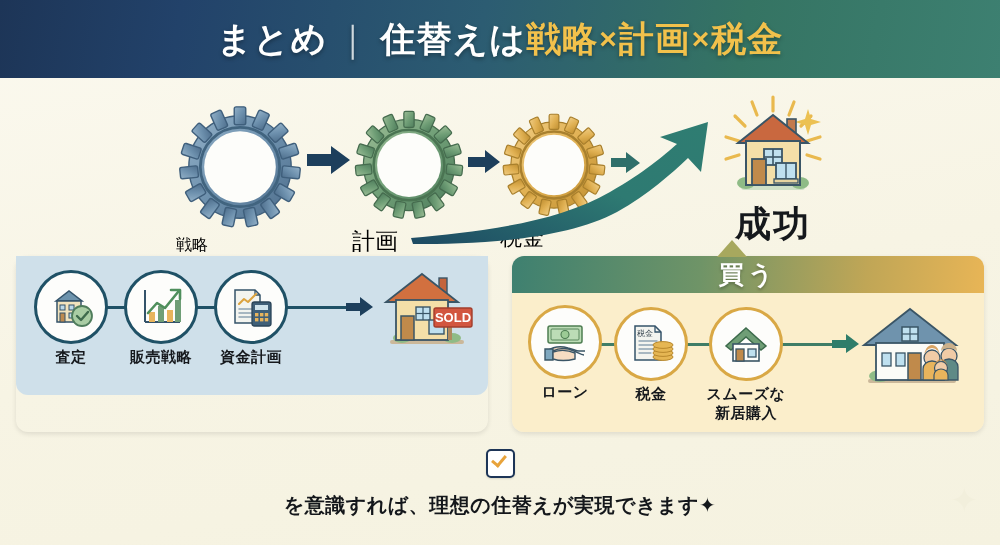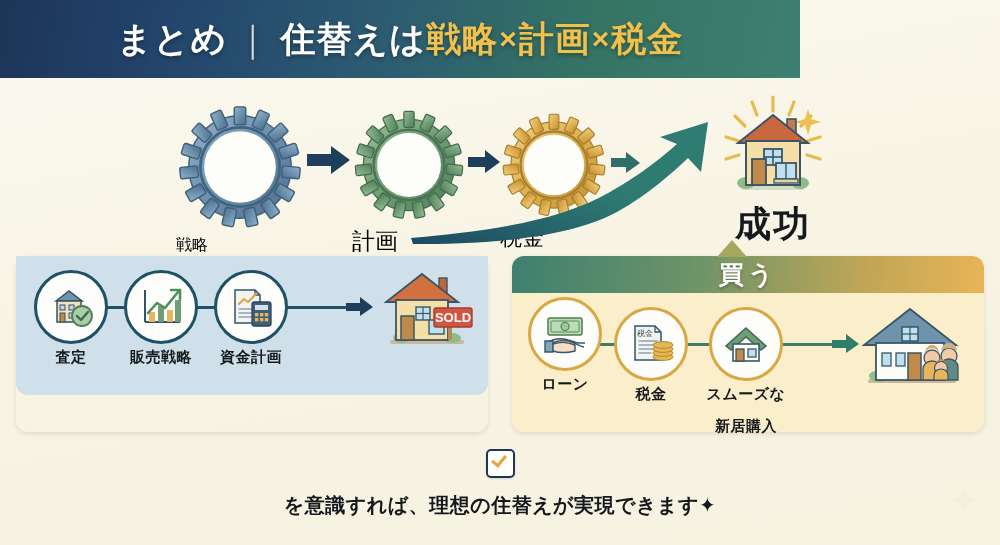--- a/index.html
+++ b/index.html
@@ -7,21 +7,21 @@
     width:1000px;height:545px;overflow:hidden;
     background:#faf8ec;
     font-family:"Liberation Sans","DejaVu Sans",sans-serif;
     position:relative;
   }
   .stage{position:relative;width:1000px;height:545px;overflow:hidden;
          background:linear-gradient(170deg,#fbf9ef 0%,#f7f4e4 55%,#f5f2e0 100%);}
 
   
   .header{
-    position:absolute;left:0;top:0;width:800px;height:78px;
+    position:absolute;left:0;top:0;width:1000px;height:78px;
     background:linear-gradient(100deg,#1d3557 0%,#22426a 18%,#2c5c72 48%,#357463 74%,#3d8071 100%);
     display:flex;align-items:center;justify-content:center;
   }
   .header-title{
     font-size:35px;font-weight:bold;color:#ffffff;letter-spacing:1px;
     white-space:nowrap;text-shadow:0 2px 4px rgba(0,0,0,.35);
     display:flex;align-items:center;
   }
   .hl{color:#f2c14b;}
   .hsep{color:#cfd8dd;font-weight:normal;margin:0 10px 0 8px;}
@@ -370,21 +370,21 @@
     </div>
     <div class="panel-body">
 
       <div class="conn conn-buy" style="left:76px;top:50px;width:86px;"></div>
       <div class="conn conn-buy" style="left:162px;top:50px;width:86px;"></div>
       <div class="conn conn-buy" style="left:248px;top:50px;width:75px;"></div>
       <svg style="position:absolute;left:320px;top:41px;" width="28" height="20" viewBox="0 0 28 20">
         <path d="M0,6 L14,6 L14,0 L27,10 L14,19 L14,14 L0,14 Z" fill="#2f7d6a"></path>
       </svg>
 
-      <div class="step" style="left:16px;top:4px;width:74px;font-family:Liberation Serif, serif;">
+      <div class="step" style="left:16px;top:12px;width:74px;font-family:Liberation Serif, serif;">
         <div class="circ circ-buy" style="width:68px;height:68px;margin:0 auto;">
           <svg width="48" height="42" viewBox="0 0 48 42">
             <rect x="7" y="5" width="34" height="17" rx="2" fill="#bcdcb6" stroke="#4e7d52" stroke-width="1.5"></rect>
             <rect x="10" y="8" width="28" height="11" rx="1" fill="none" stroke="#4e7d52" stroke-width="0.9"></rect>
             <circle cx="24" cy="13.5" r="4" fill="#9ccb95" stroke="#4e7d52" stroke-width="1.1"></circle>
             <path d="M6,30 C12,26 20,25 27,27 C32,28 35,30 38,30 L44,30" fill="#f3d5bb" stroke="#3a5566" stroke-width="1.5"></path>
             <path d="M4,28 L12,28 L12,39 L4,39 Z" fill="#7fa8bf" stroke="#3a5566" stroke-width="1.4"></path>
             <path d="M12,30 C18,27 26,27 33,30 C37,31.5 40,34 43,34" fill="none" stroke="#3a5566" stroke-width="1.4"></path>
             <path d="M12,31 C18,29 27,29 34,32 L34,38 C26,40 18,40 12,38 Z" fill="#f7ddc3" stroke="#3a5566" stroke-width="1.4"></path>
           </svg>
@@ -418,21 +418,21 @@
       <div class="step" style="left:186px;top:14px;width:96px;">
         <div class="circ circ-buy" style="width:68px;height:68px;margin:0 auto;">
           <svg width="46" height="42" viewBox="0 0 46 42">
             <path d="M23,5 L43,23 L38,27 L23,14 L8,27 L3,23 Z" fill="#6f9e76" stroke="#3d6b4c" stroke-width="1.5"></path>
             <rect x="10" y="21" width="26" height="17" fill="#fdfdfa" stroke="#3a5566" stroke-width="1.6"></rect>
             <rect x="13" y="26" width="8" height="12" fill="#c08a4b" stroke="#3a5566" stroke-width="1.3"></rect>
             <rect x="25" y="26" width="8" height="8" fill="#bfe0ef" stroke="#3a5566" stroke-width="1.3"></rect>
           </svg>
         </div>
         <div class="step-label">スムーズな</div>
-        <div class="step-label" style="margin-top:15px;">新居購入</div>
+        <div class="step-label" style="margin-top:2px;">新居購入</div>
       </div>
 
       <div style="position:absolute;left:348px;top:8px;">
         <svg width="104" height="92" viewBox="0 0 104 92">
           <rect x="8" y="78" width="88" height="4" rx="2" fill="#cbb89a"></rect>
           <ellipse cx="20" cy="75" rx="11" ry="6" fill="#8fbb86"></ellipse>
           <path d="M50,8 L96,44 L4,44 Z" fill="#6f93ad" stroke="#3a5566" stroke-width="1.8"></path>
           <rect x="16" y="42" width="68" height="37" fill="#fbfbf7" stroke="#3a5566" stroke-width="1.8"></rect>
           <rect x="42" y="26" width="16" height="14" fill="#bfe0ef" stroke="#3a5566" stroke-width="1.5"></rect>
           <line x1="50" y1="26" x2="50" y2="40" stroke="#3a5566" stroke-width="1.2"></line>

